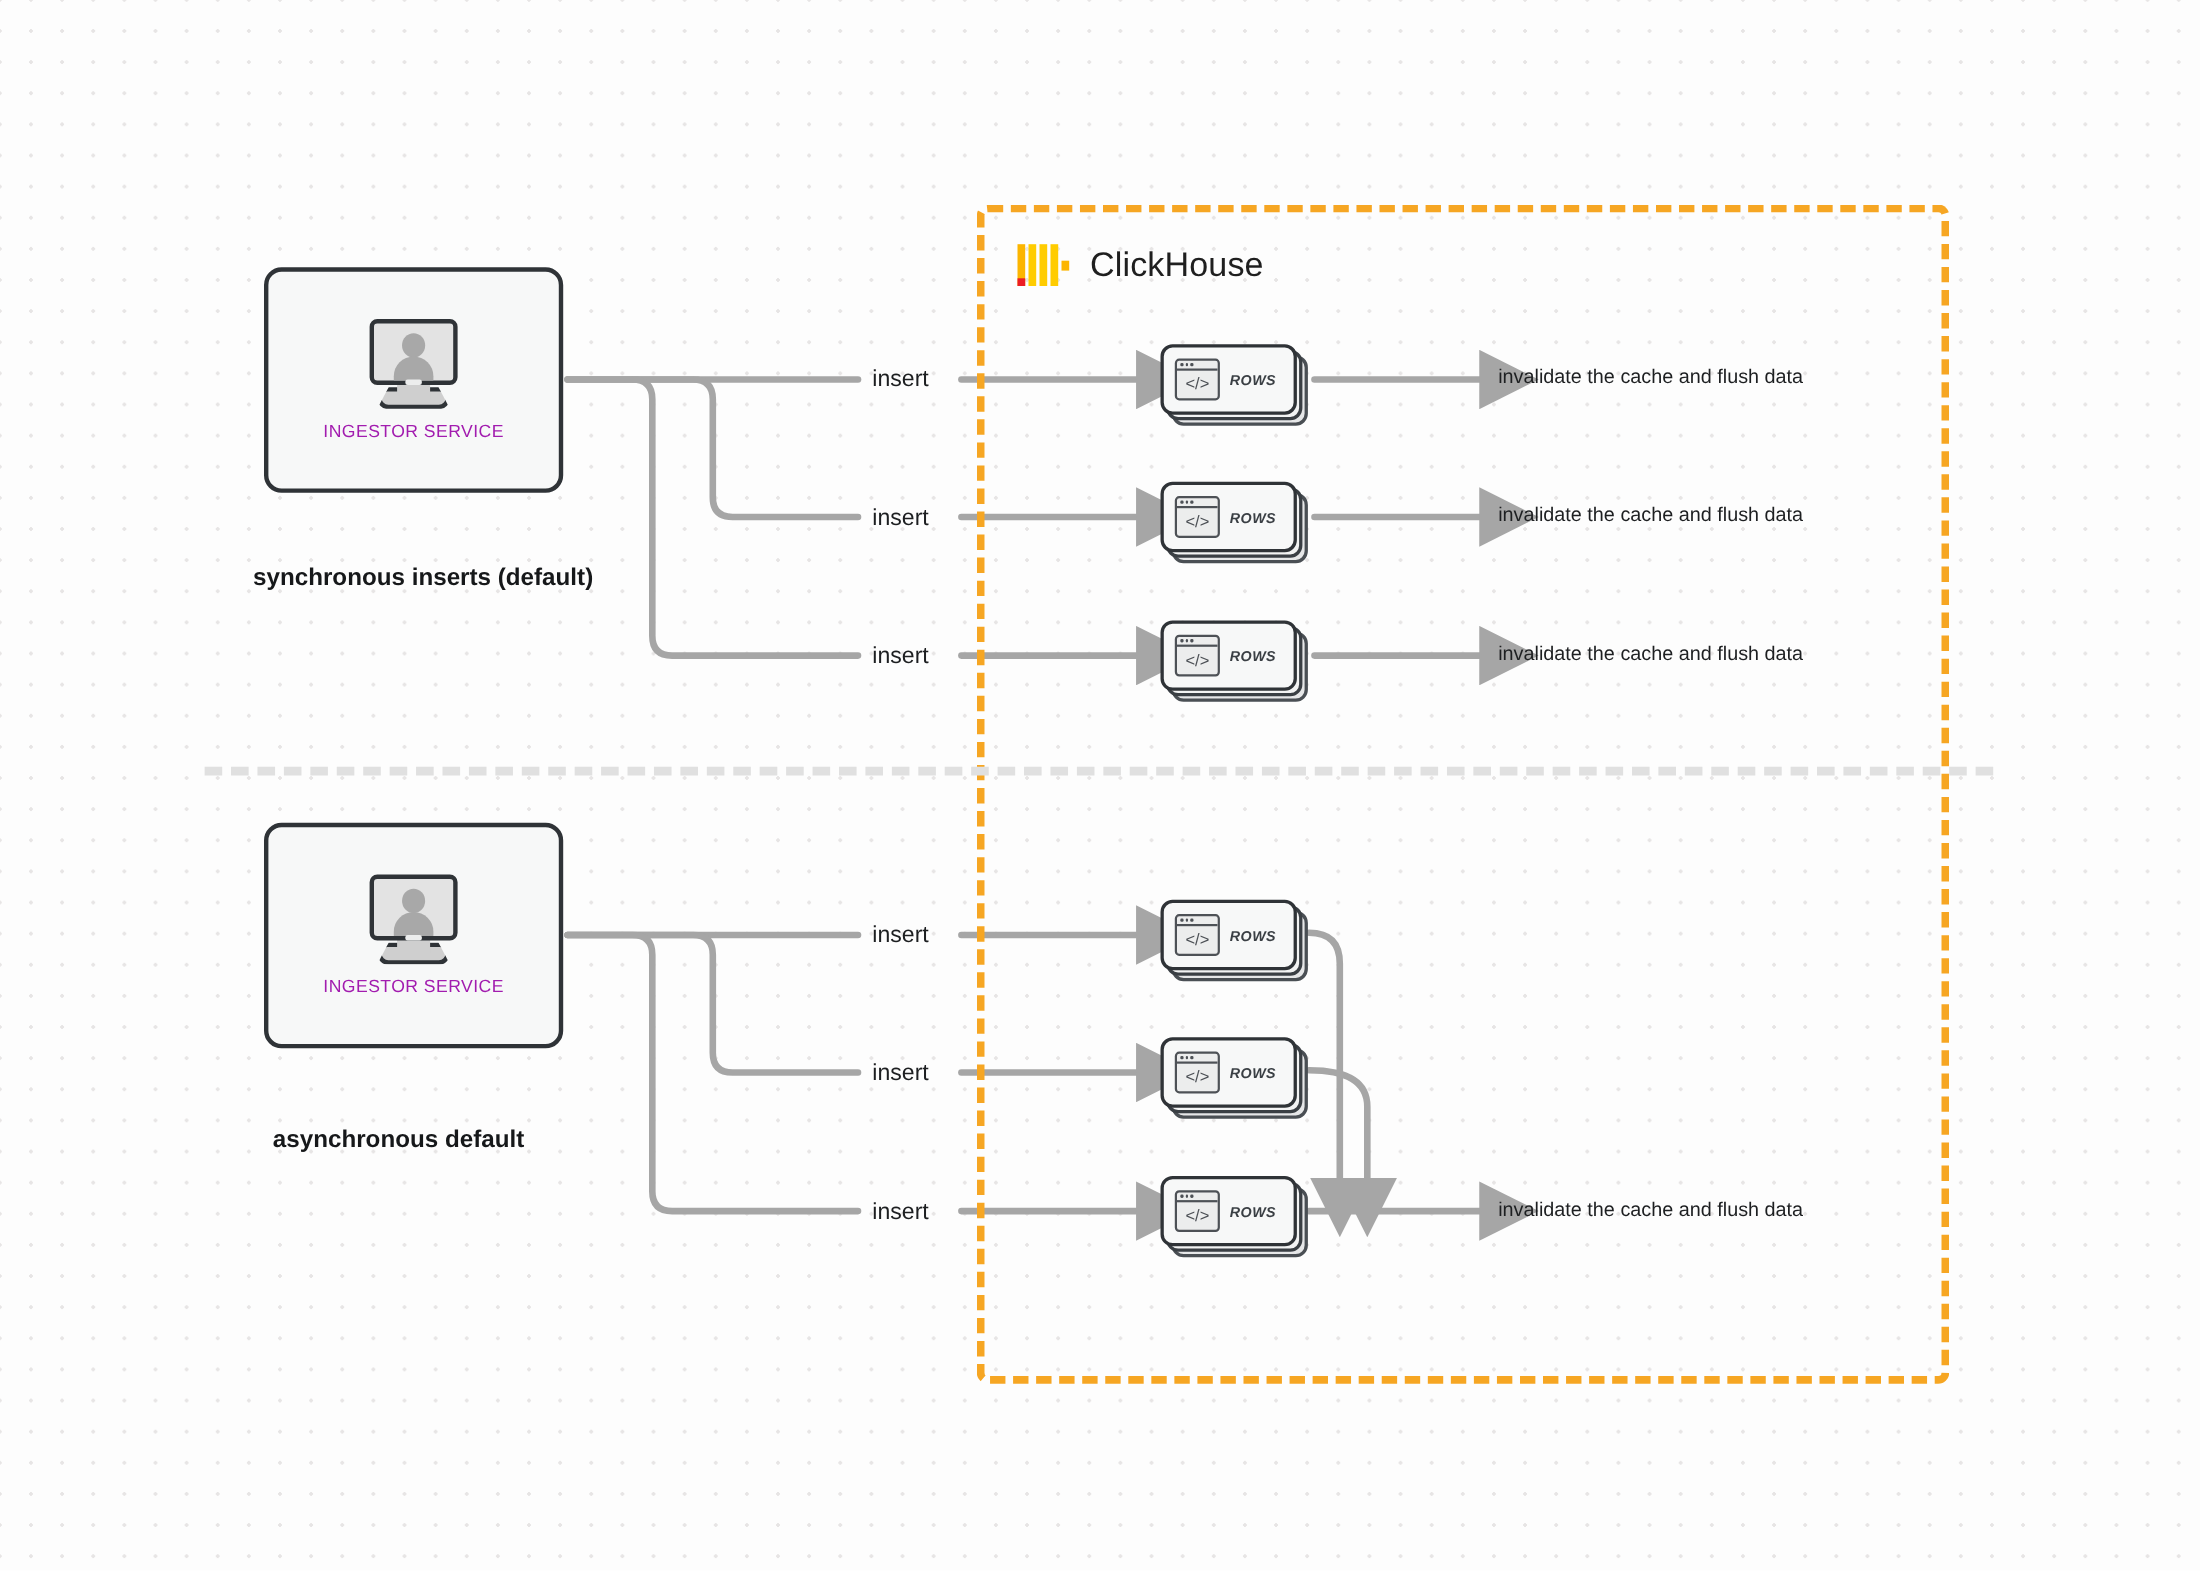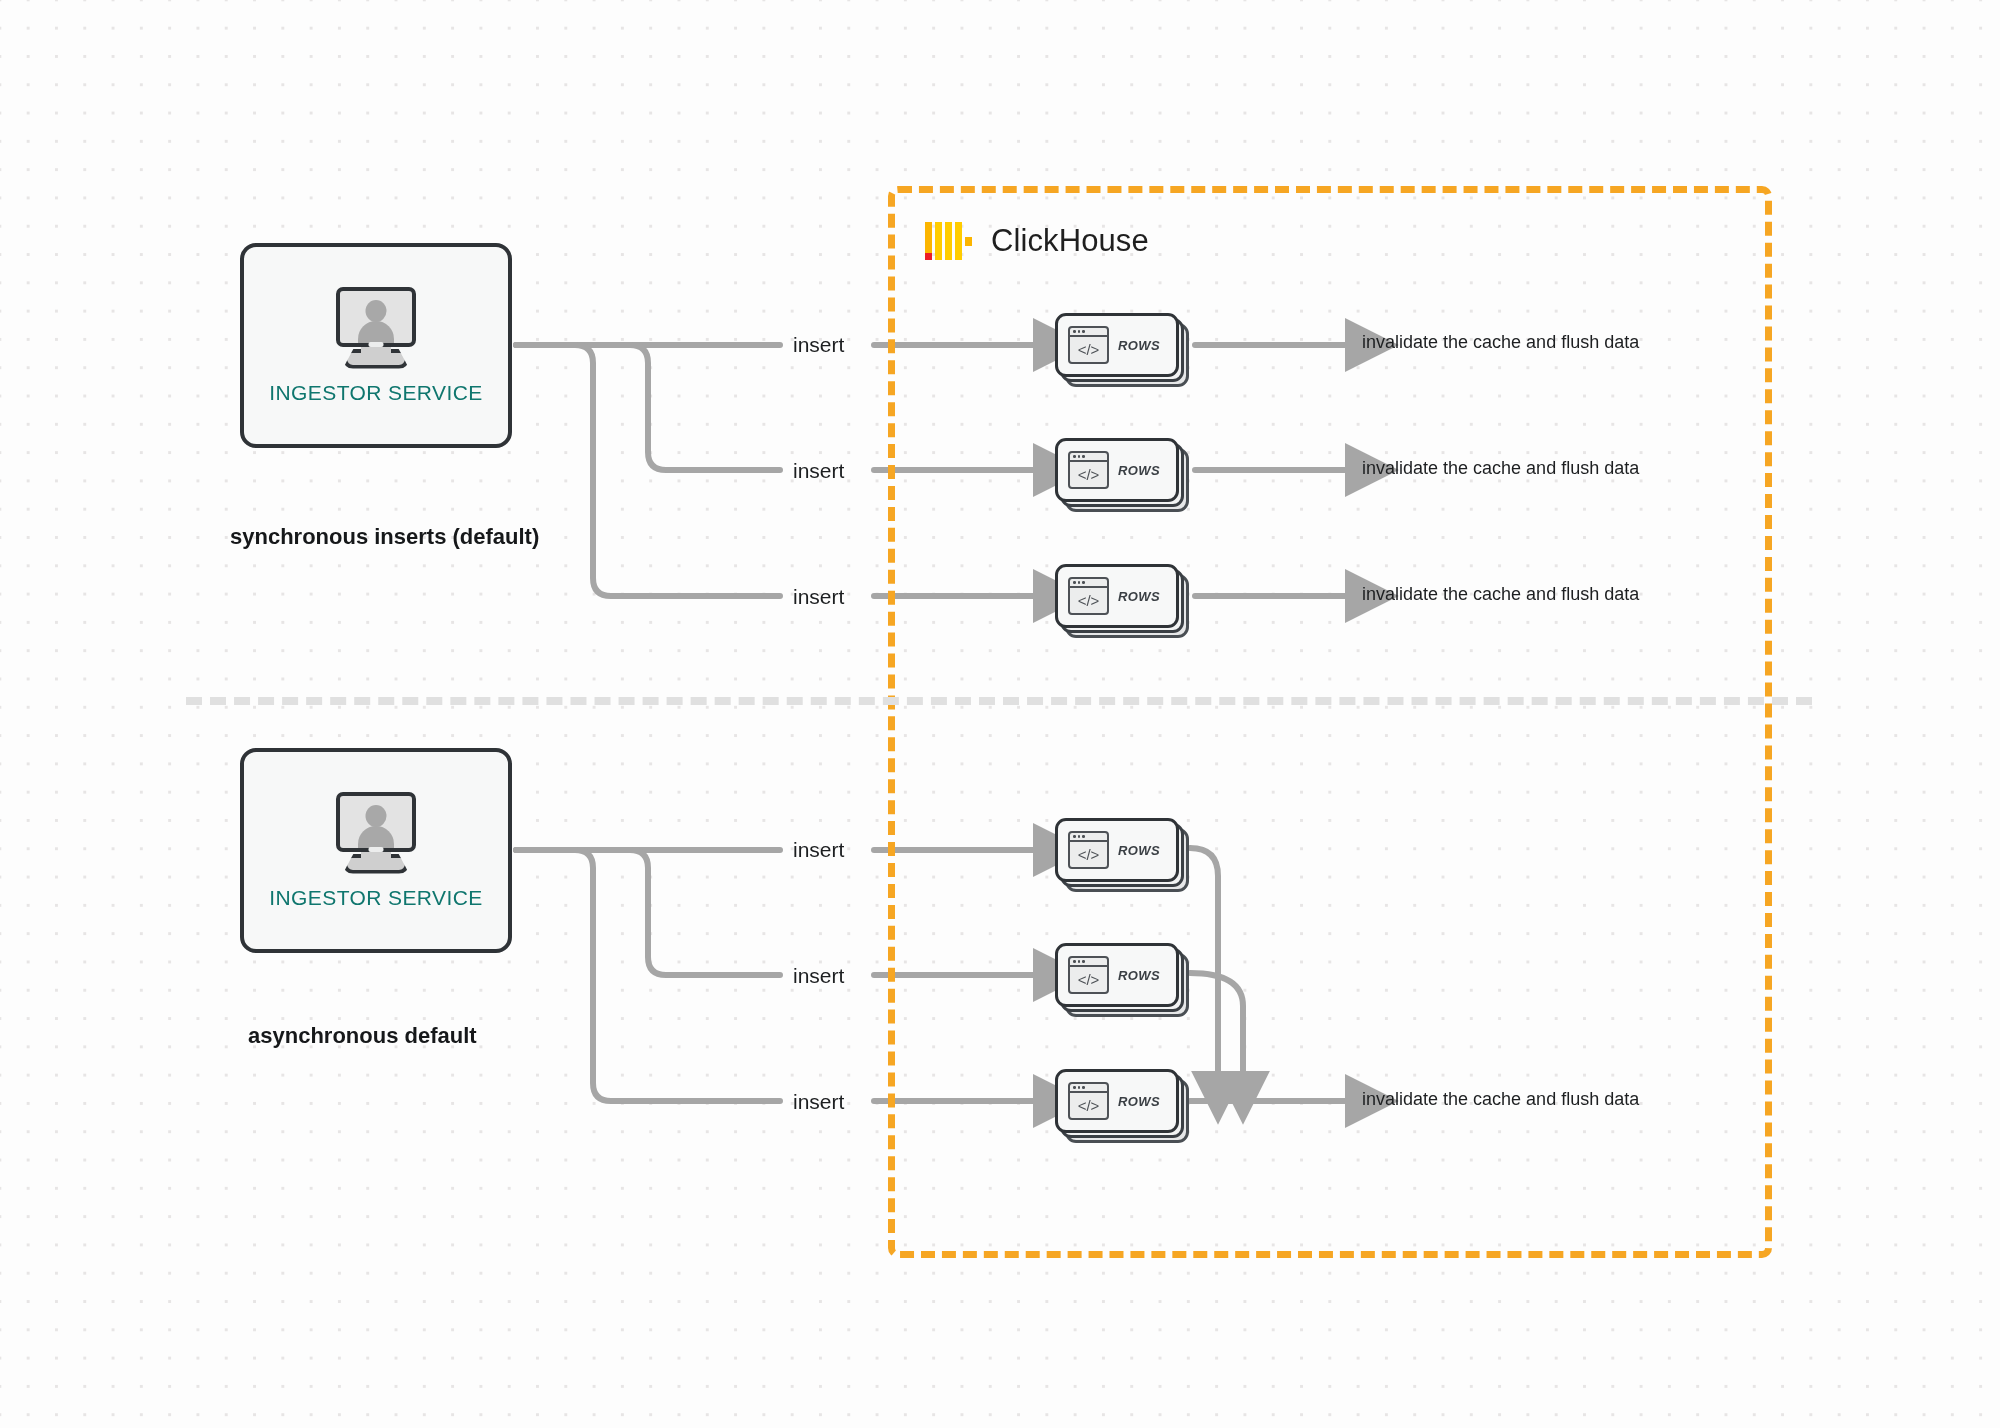--- a/index.html
+++ b/index.html
@@ -150,22 +150,22 @@
     bottom: 0; left: 50%;
     transform: translateX(-50%);
     width: 66px; height: 20px;
     background: #cfcfcf;
     border: 4px solid #2f3337;
     border-radius: 9px 9px 10px 10px;
     box-sizing: border-box;
     clip-path: polygon(16% 0, 84% 0, 100% 100%, 0 100%);
   }
   .ingestor-label {
-    font-size: 21px;
-    color: #0f766e;
+    font-size: 16px;
+    color: #a21caf;
     letter-spacing: .4px;
     white-space: nowrap;
   }
 
   
   .caption {
     position: absolute;
     font-size: 22px;
     font-weight: bold;
     color: #16181a;
@@ -337,21 +337,21 @@
       <span class="stand"></span>
       <span class="screen">
         <span class="head"></span>
         <span class="body"></span>
       </span>
       <span class="notch"></span>
     </span>
     <span class="ingestor-label">INGESTOR SERVICE</span>
   </div>
 
-  <div class="caption" style="left:230px; top:524px;">synchronous inserts (default)</div>
+  <div class="caption" style="left:230px; top:512px;">synchronous inserts (default)</div>
 
   <div class="edge-label" style="left:793px; top:333px;">insert</div>
   <div class="edge-label" style="left:793px; top:459px;">insert</div>
   <div class="edge-label" style="left:793px; top:585px;">insert</div>
 
   <div class="rows-node" style="left:1055px; top:313px;">
     <span class="back2"></span>
       <span class="back1"></span>
     <span class="front">
       <span class="win">

